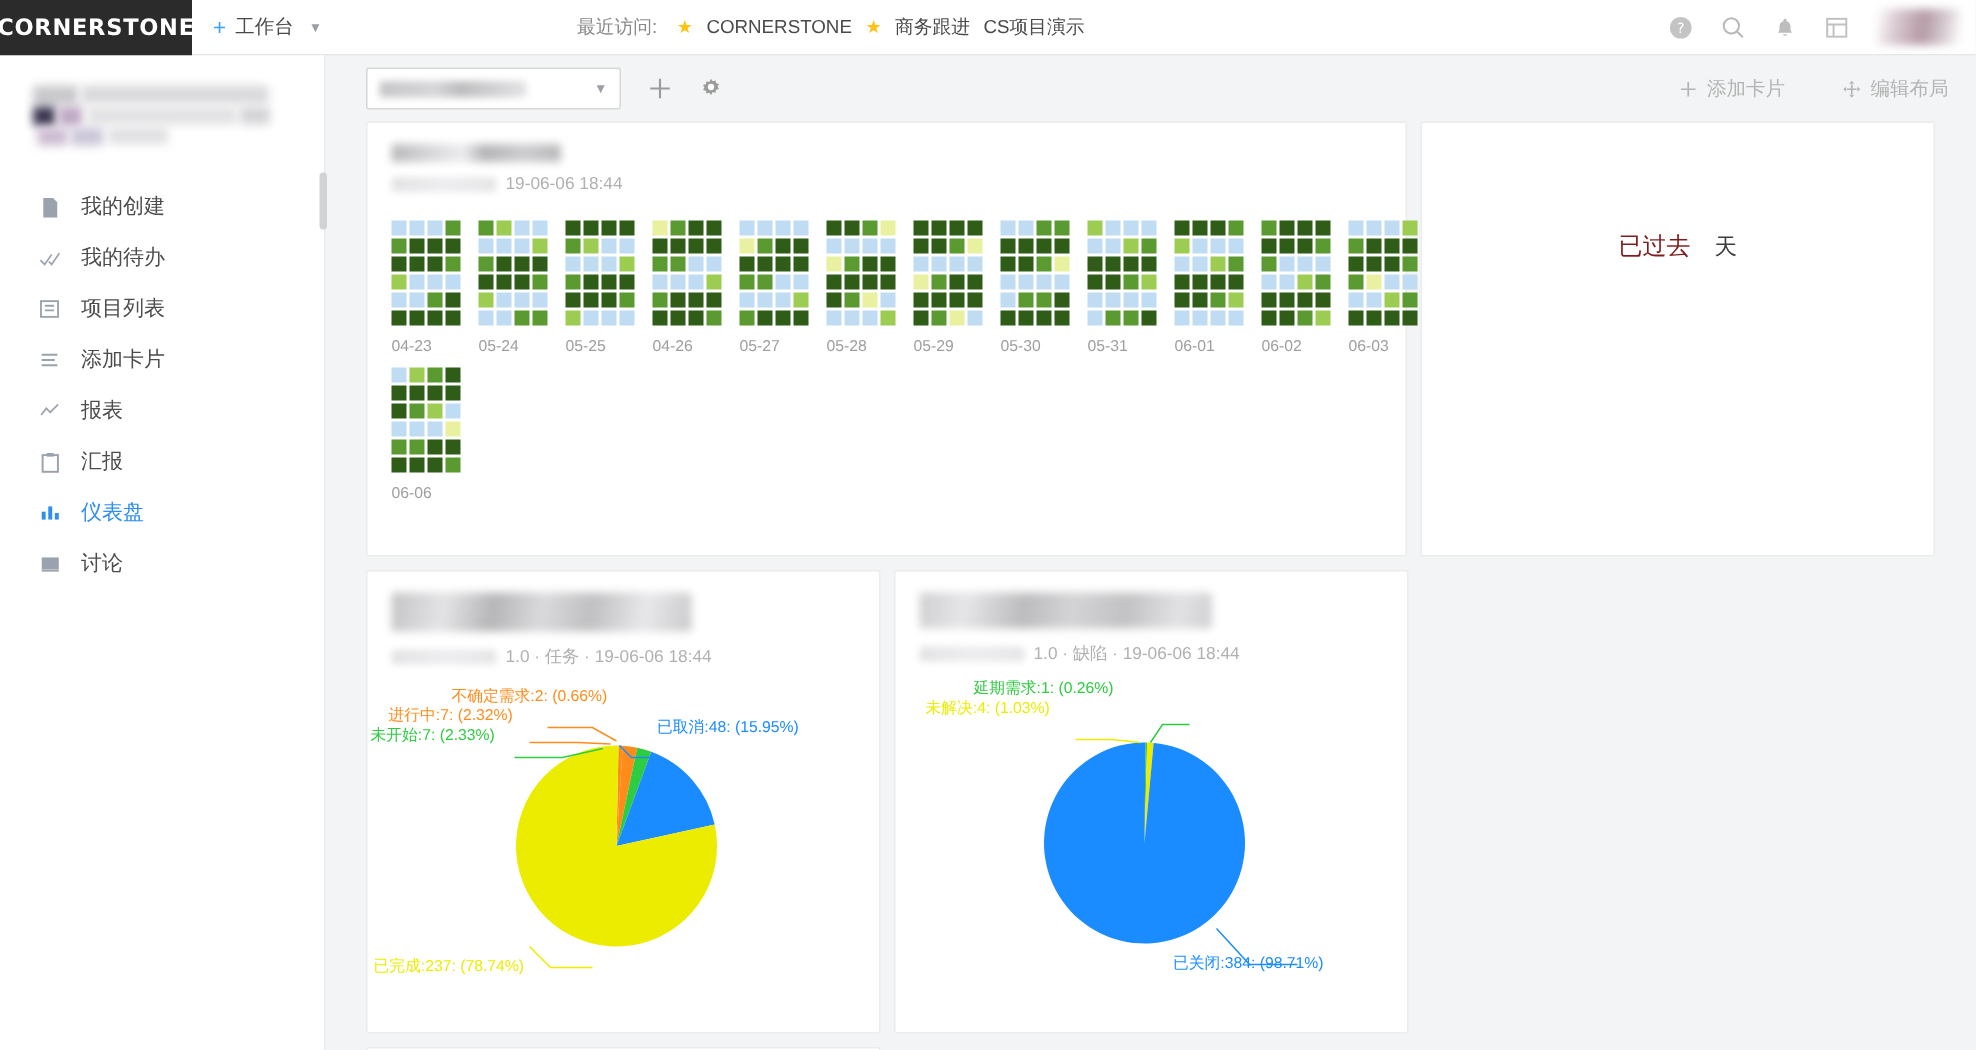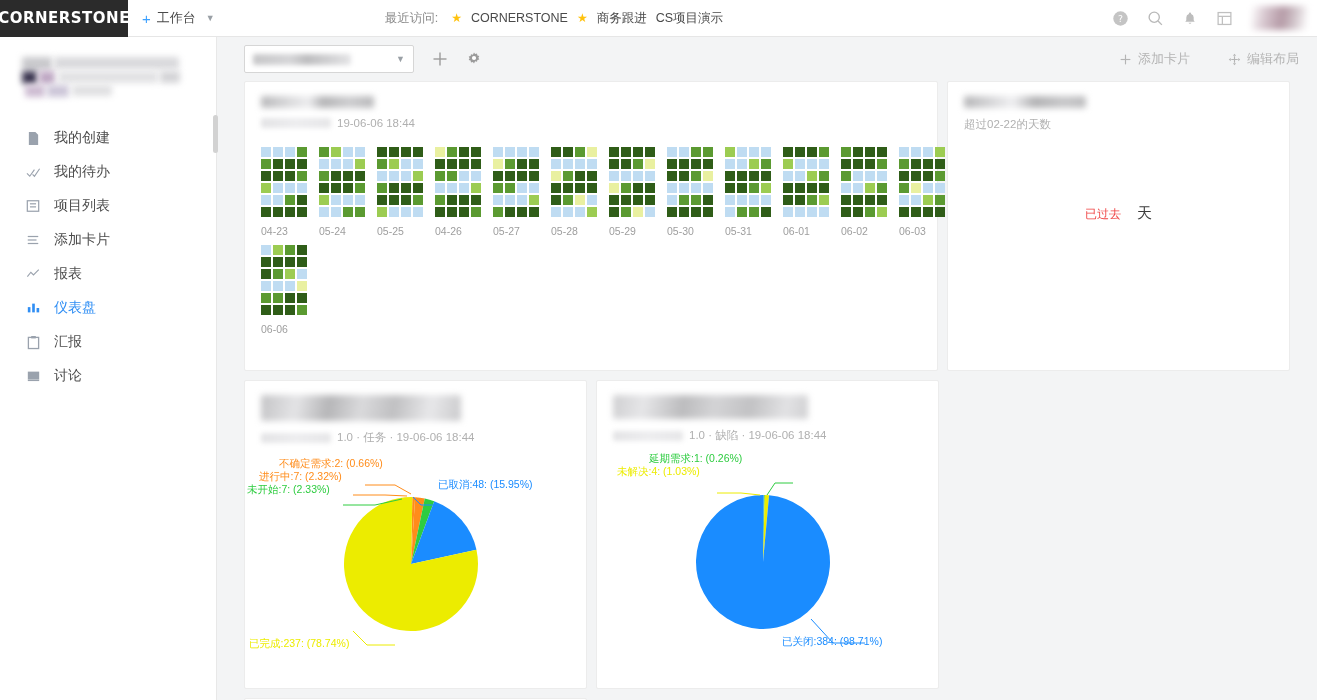--- a/index.html
+++ b/index.html
@@ -90,21 +90,21 @@
   .heat-wrap { padding: 18px 0 0 16px; }
   .heat-row { display: flex; gap: 12px; }
   .heat-grp { }
   .heat-cells { display: grid; grid-template-columns: repeat(4, 10px); grid-auto-rows: 10px; gap: 2px; }
   .hc { width: 10px; height: 10px; }
   .heat-lbl { font-size: 10.5px; color: #9e9e9e; margin-top: 8px; text-align: left; }
 
   
   .card-days { width: 343px; height: 290px; }
   .days-body { display: flex; align-items: baseline; justify-content: center; margin-top: 72px; }
-  .days-pre { font-size: 12px; color: #ef4444; margin-right: 8px; }
+  .days-pre { font-size: 16px; color: #7f1d1d; margin-right: 8px; }
   .days-num { font-size: 74px; font-weight: bold; color: #fb0d0d; line-height: .9; letter-spacing: -1px;
               font-family: "DejaVu Sans", sans-serif; }
   .days-suf { font-size: 15px; color: #3c3c3c; margin-left: 8px; }
 
   .card-pie { width: 343px; height: 309px; }
   .card-pie2 { width: 343px; height: 309px; }
   .card-bar { width: 343px; height: 309px; }
   .chart-area { position: relative; width: 100%; height: 225px; margin-top: 4px; }
   .lbl-txt { position: absolute; font-size: 10.5px; white-space: nowrap; }
 </style>
@@ -207,38 +207,38 @@
       <span>添加卡片</span>
     </div>
     <div class="nav-item">
       <span class="ni">
         <svg width="15" height="14" viewBox="0 0 16 16">
             <path d="M1 11l4-5 3 3 6-6" fill="none" stroke="currentColor" stroke-width="1.3"></path>
           </svg>
       </span>
       <span>报表</span>
     </div>
+    <div class="nav-item">
+      <span class="ni">
+        <svg width="13" height="15" viewBox="0 0 14 16">
+            <rect x="1.5" y="2.5" width="11" height="12" fill="none" stroke="currentColor" stroke-width="1.4"></rect>
+            <rect x="4.5" y="1" width="5" height="2.6" fill="currentColor"></rect>
+          </svg>
+      </span>
+      <span>汇报</span>
+    </div>
     <div class="nav-item active">
       <span class="ni">
         <svg width="15" height="14" viewBox="0 0 16 16">
             <rect x="1.5" y="7" width="3" height="6" fill="currentColor"></rect>
             <rect x="6.5" y="3" width="3" height="10" fill="currentColor"></rect>
             <rect x="11.5" y="8" width="3" height="5" fill="currentColor"></rect>
           </svg>
       </span>
       <span>仪表盘</span>
-    </div>
-    <div class="nav-item">
-      <span class="ni">
-        <svg width="13" height="15" viewBox="0 0 14 16">
-            <rect x="1.5" y="2.5" width="11" height="12" fill="none" stroke="currentColor" stroke-width="1.4"></rect>
-            <rect x="4.5" y="1" width="5" height="2.6" fill="currentColor"></rect>
-          </svg>
-      </span>
-      <span>汇报</span>
     </div>
     <div class="nav-item">
       <span class="ni">
         <svg width="15" height="14" viewBox="0 0 16 16">
             <rect x="1.5" y="3" width="13" height="9" fill="currentColor"></rect>
             <rect x="1.5" y="12.2" width="13" height="1.6" fill="currentColor"></rect>
           </svg>
       </span>
       <span>讨论</span>
     </div>
@@ -728,26 +728,20 @@
                 <span class="hc" style="background: rgb(47, 93, 24);"></span>
                 <span class="hc" style="background: rgb(91, 154, 49);"></span>
               </div>
               <div class="heat-lbl">06-06</div>
             </div>
           </div>
       </div>
     </div>
 
     <div class="card card-days">
-      <div class="card-head">
-        <div class="title-blur" style="width:122px;background:linear-gradient(90deg,#b6b6b8 0%,#dcdcde 26%,#f0f0f2 40%,#b2b2b4 58%,#c8c8ca 82%,#bdbdbf 100%);"></div>
-        <div class="sub">
-          <span>超过02-22的天数</span>
-        </div>
-      </div>
       <div class="days-body">
         <span class="days-pre">已过去</span>
         <span class="days-suf">天</span>
       </div>
     </div>
 
     <div class="card card-pie">
       <div class="card-head">
         <div class="title-blur" style="width:200px;height:26px;background:linear-gradient(100deg,#c4c4c6 0%,#e4e4e6 18%,#b6b6b8 34%,#dadadc 50%,#c0c0c2 66%,#e8e8ea 84%,#cacacc 100%);"></div>
         <div class="sub">
@@ -763,21 +757,21 @@
             <path d="M166,115 L189.20291483762566,52.1460045578812 A67,67 0 0,1 231.45754519254524,100.70630287973412 Z" fill="#1a8cff"></path>
             <path d="M166,115 L231.45754519254524,100.70630287973412 A67,67 0 1,1 167.33991066845334,48.01339955333928 Z" fill="#ecec00"></path>
           </svg>
           <svg width="343" height="225" style="position: absolute; left: 0px; top: 0px;">
             <polyline points="168,48 176,56 190,56" fill="none" stroke="#1a8cff" stroke-width="1"></polyline>
             <polyline points="166,45 150,36 120,36" fill="none" stroke="#ff8c1a" stroke-width="1"></polyline>
             <polyline points="162,47 140,46 108,46" fill="none" stroke="#ff8c1a" stroke-width="1"></polyline>
             <polyline points="157,50 130,56 98,56" fill="none" stroke="#2ecc40" stroke-width="1"></polyline>
             <polyline points="108,182 122,196 150,196" fill="none" stroke="#ecec00" stroke-width="1"></polyline>
           </svg>
-          <span class="lbl-txt" style="left: 34px; top: 8px; color: rgb(255, 140, 26);">不确定需求:2: (0.66%)</span>
+          <span class="lbl-txt" style="left: 56px; top: 8px; color: rgb(255, 140, 26);">不确定需求:2: (0.66%)</span>
           <span class="lbl-txt" style="left: 14px; top: 21px; color: rgb(255, 140, 26);">进行中:7: (2.32%)</span>
           <span class="lbl-txt" style="left: 2px; top: 34px; color: rgb(46, 204, 64);">未开始:7: (2.33%)</span>
           <span class="lbl-txt" style="left: 193px; top: 29px; color: rgb(26, 140, 255);">已取消:48: (15.95%)</span>
           <span class="lbl-txt" style="left: 4px; top: 188px; color: rgb(236, 236, 0);">已完成:237: (78.74%)</span>
         </div>
     </div>
 
     <div class="card card-pie2">
       <div class="card-head">
         <div class="title-blur" style="width:195px;height:24px;background:linear-gradient(100deg,#cfcfd1 0%,#e6e6e8 16%,#bcbcbe 36%,#d4d4d6 52%,#c2c2c4 70%,#e2e2e4 88%,#d0d0d2 100%);"></div>

